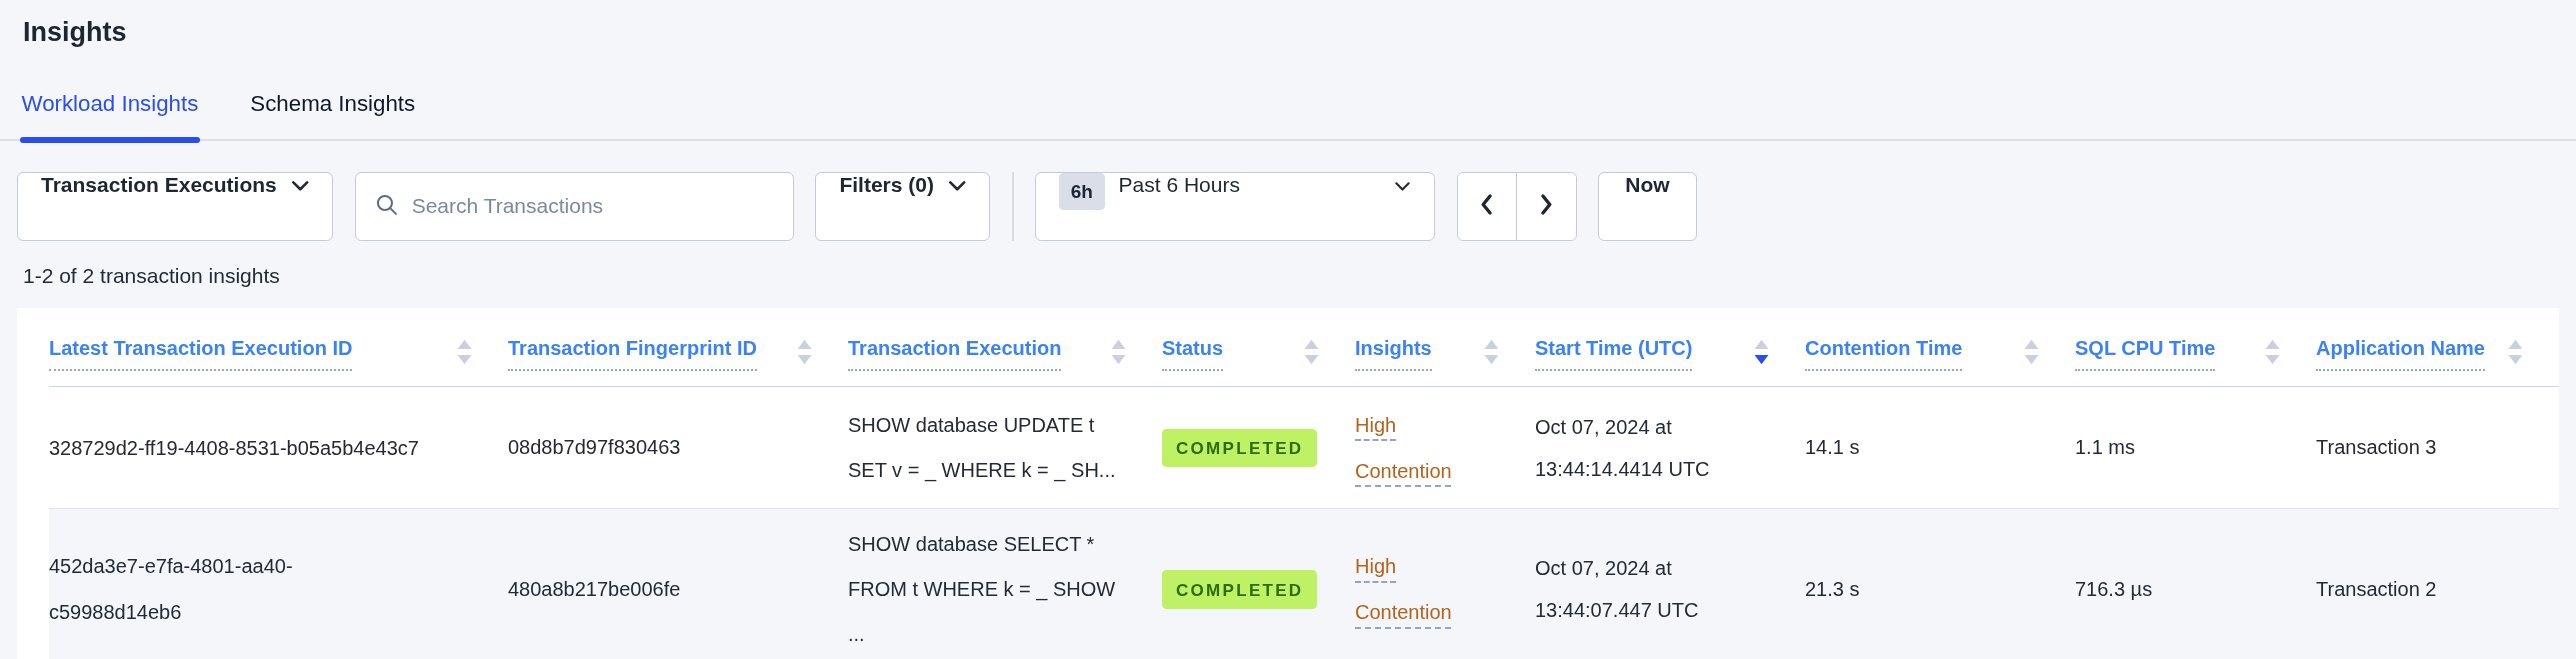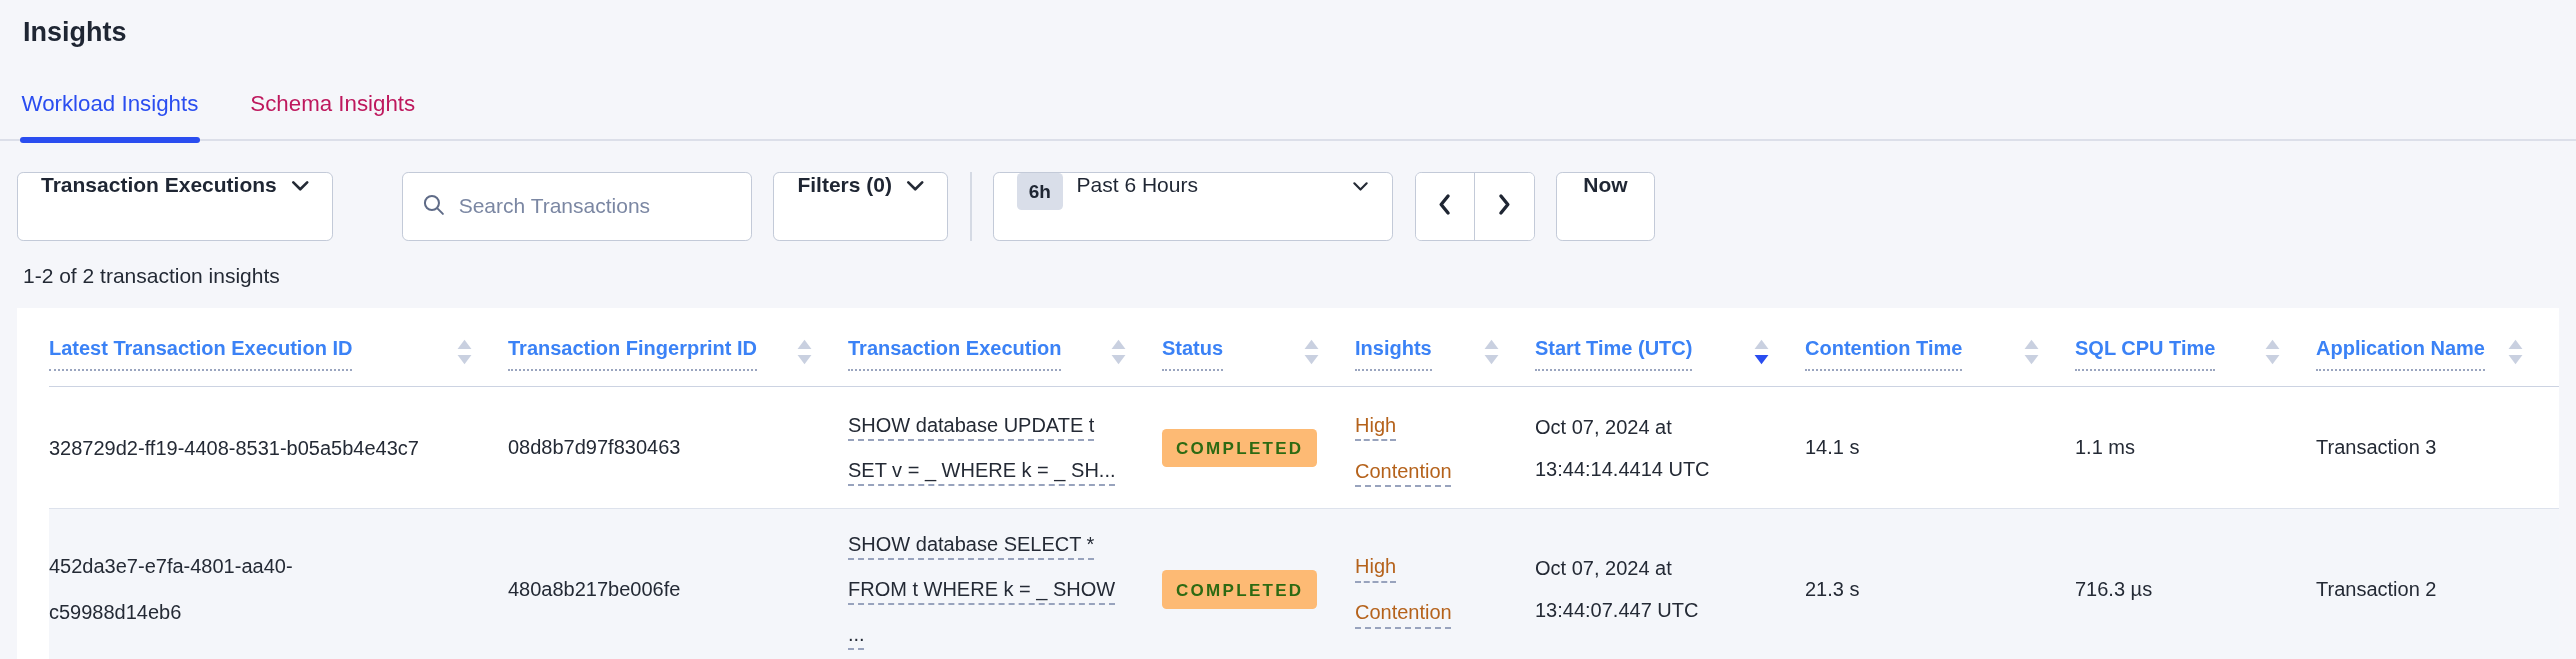--- a/index.html
+++ b/index.html
@@ -21,21 +21,21 @@
     display: flex;
     gap: 49px;
     margin-top: 31px;
     padding-left: 20px;
     border-bottom: 2.3px solid #dcdfe9;
   }
   .tab {
     position: relative;
     font-size: 22.3px;
     padding: 12.3px 1.5px 21.6px 1.5px;
-    color: #be185d;
+    color: #0f172a;
     cursor: pointer;
   }
   .tab.active { color: #2a4df0; font-weight: 400; }
   .tab.active::after {
     content: "";
     position: absolute;
     left: 0; right: 0; bottom: -3.9px;
     height: 5.4px;
     border-radius: 3.1px;
     background: #2a4df0;
@@ -58,28 +58,27 @@
     font-size: 21px;
     font-weight: 700;
     color: #1f2633;
     padding: 0 23px;
     gap: 14px;
     cursor: pointer;
   }
   .search-box {
     display: flex;
     align-items: center;
-    width: 350px;
+    width: 439px;
     height: 69px;
     background: #ffffff;
     border: 1.5px solid #c3cad8;
     border-radius: 6.2px;
     padding: 0 18.5px;
     gap: 12.3px;
-    margin-left: 47px;
   }
   .search-box input {
     flex: 1;
     border: none;
     outline: none;
     font-family: "Liberation Sans", sans-serif;
     font-size: 21px;
     color: #242a35;
     background: transparent;
   }
@@ -162,31 +161,30 @@
     padding: 12.3px 31px 12.3px 0;
     border-bottom: 1.5px solid #dde2ec;
     line-height: 43px;
   }
   tr.row-0 { height: 122px; background: #ffffff; }
   tr.row-1 { height: 139px; background: #f4f6fa; }
   .cell-id { max-width: 370px; line-height: 46px; word-break: break-word; }
   .sql-line {
     display: table;
     line-height: 45px;
-    text-decoration: underline;
     text-decoration-style: dashed;
     text-decoration-color: #98a3bd;
     text-decoration-thickness: 1.5px;
     text-underline-offset: 7.7px;
     white-space: nowrap;
     cursor: pointer;
   }
   .status-badge {
     display: inline-block;
-    background: #fdba74;
+    background: #bef264;
     color: #2d6a12;
     font-size: 17px;
     font-weight: 700;
     letter-spacing: 2.3px;
     line-height: 17px;
     padding: 11.6px 14px 10px 14px;
     border-radius: 4.6px;
   }
   .insight-link {
     display: inline-block;

